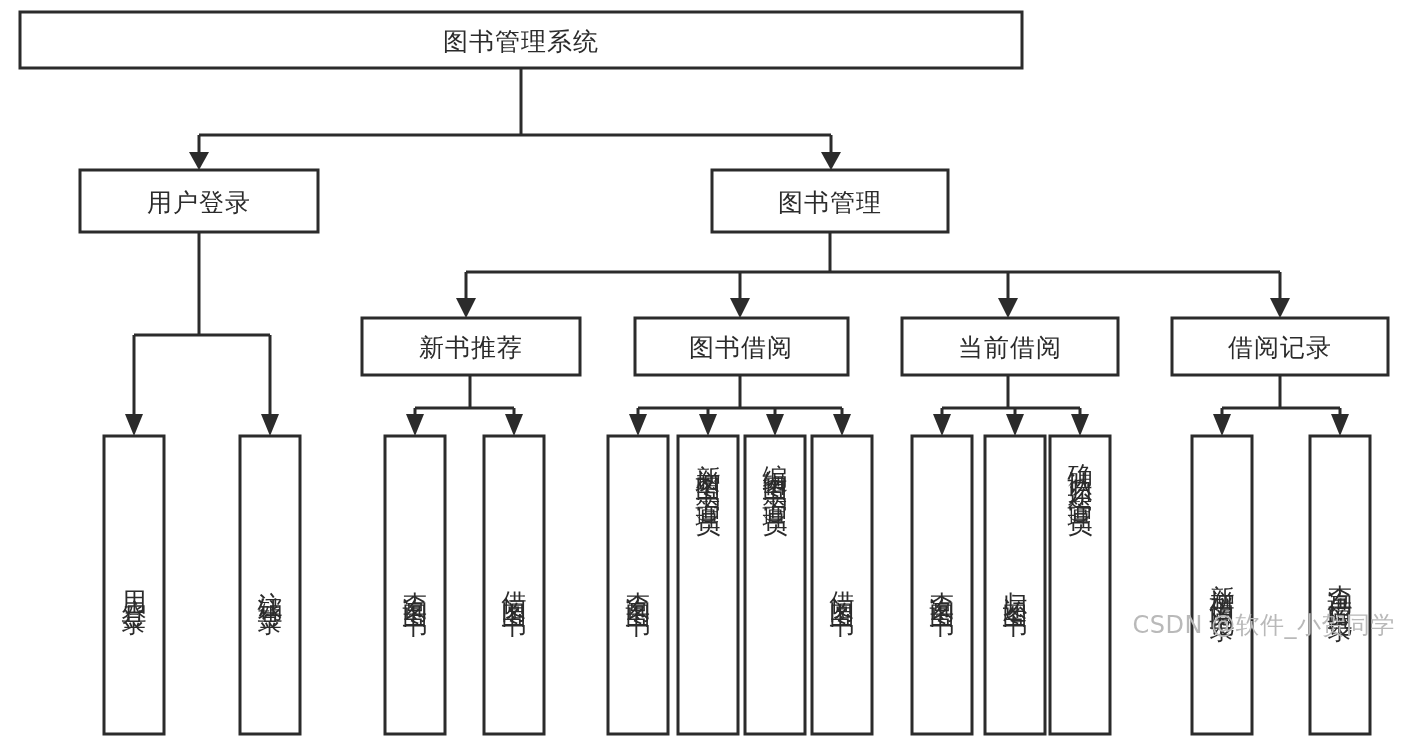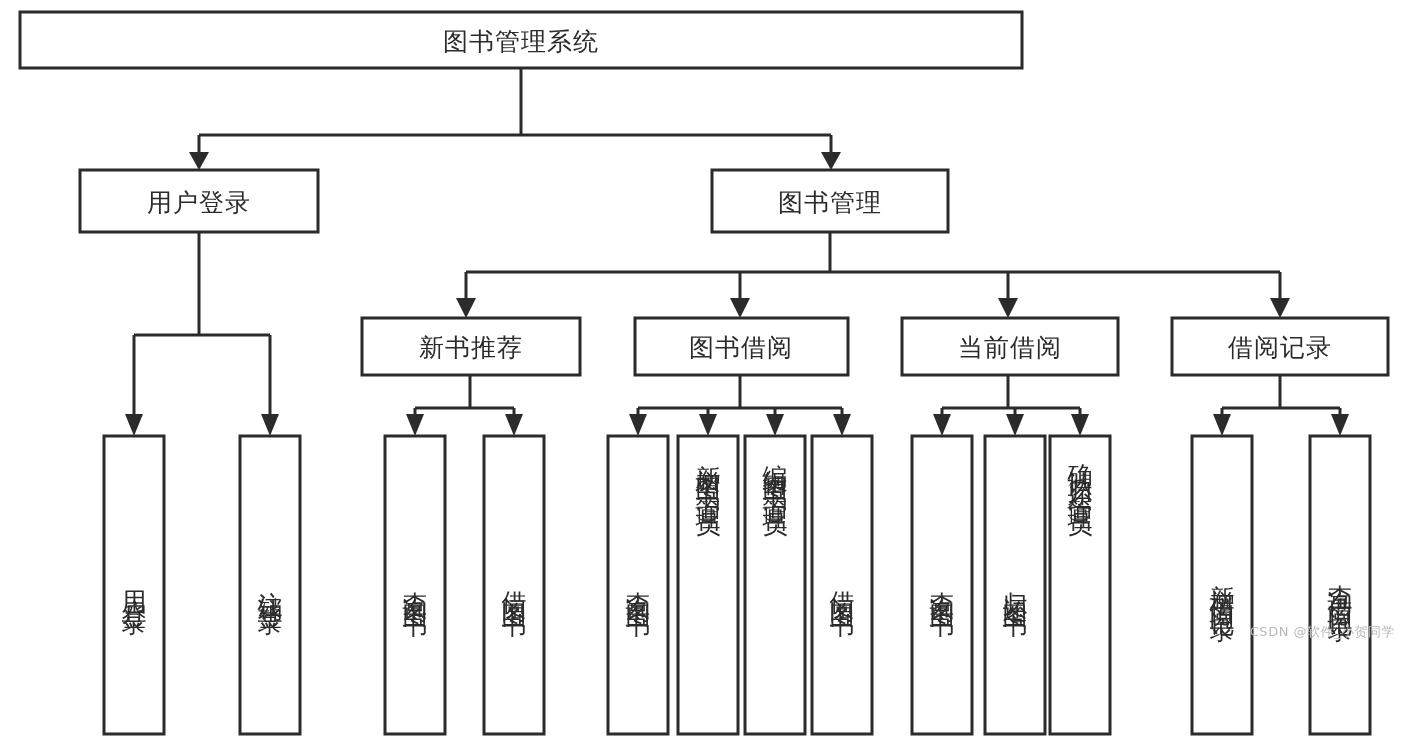--- a/index.html
+++ b/index.html
@@ -73,21 +73,21 @@
     color: #2b2b2b;
     letter-spacing: 7px;
     white-space: nowrap;
     text-align: center;
   }
   .watermark {
     position: absolute;
     right: 10px;
     bottom: 6px;
     font-family: "DejaVu Sans", "Liberation Sans", sans-serif;
-    font-size: 13px;
+    font-size: 24px;
     color: #b9b9b9;
     letter-spacing: 0.5px;
     white-space: nowrap;
     user-select: none;
   }
 </style>
 </head>
 <body>
 
 <div id="diagram-root">

